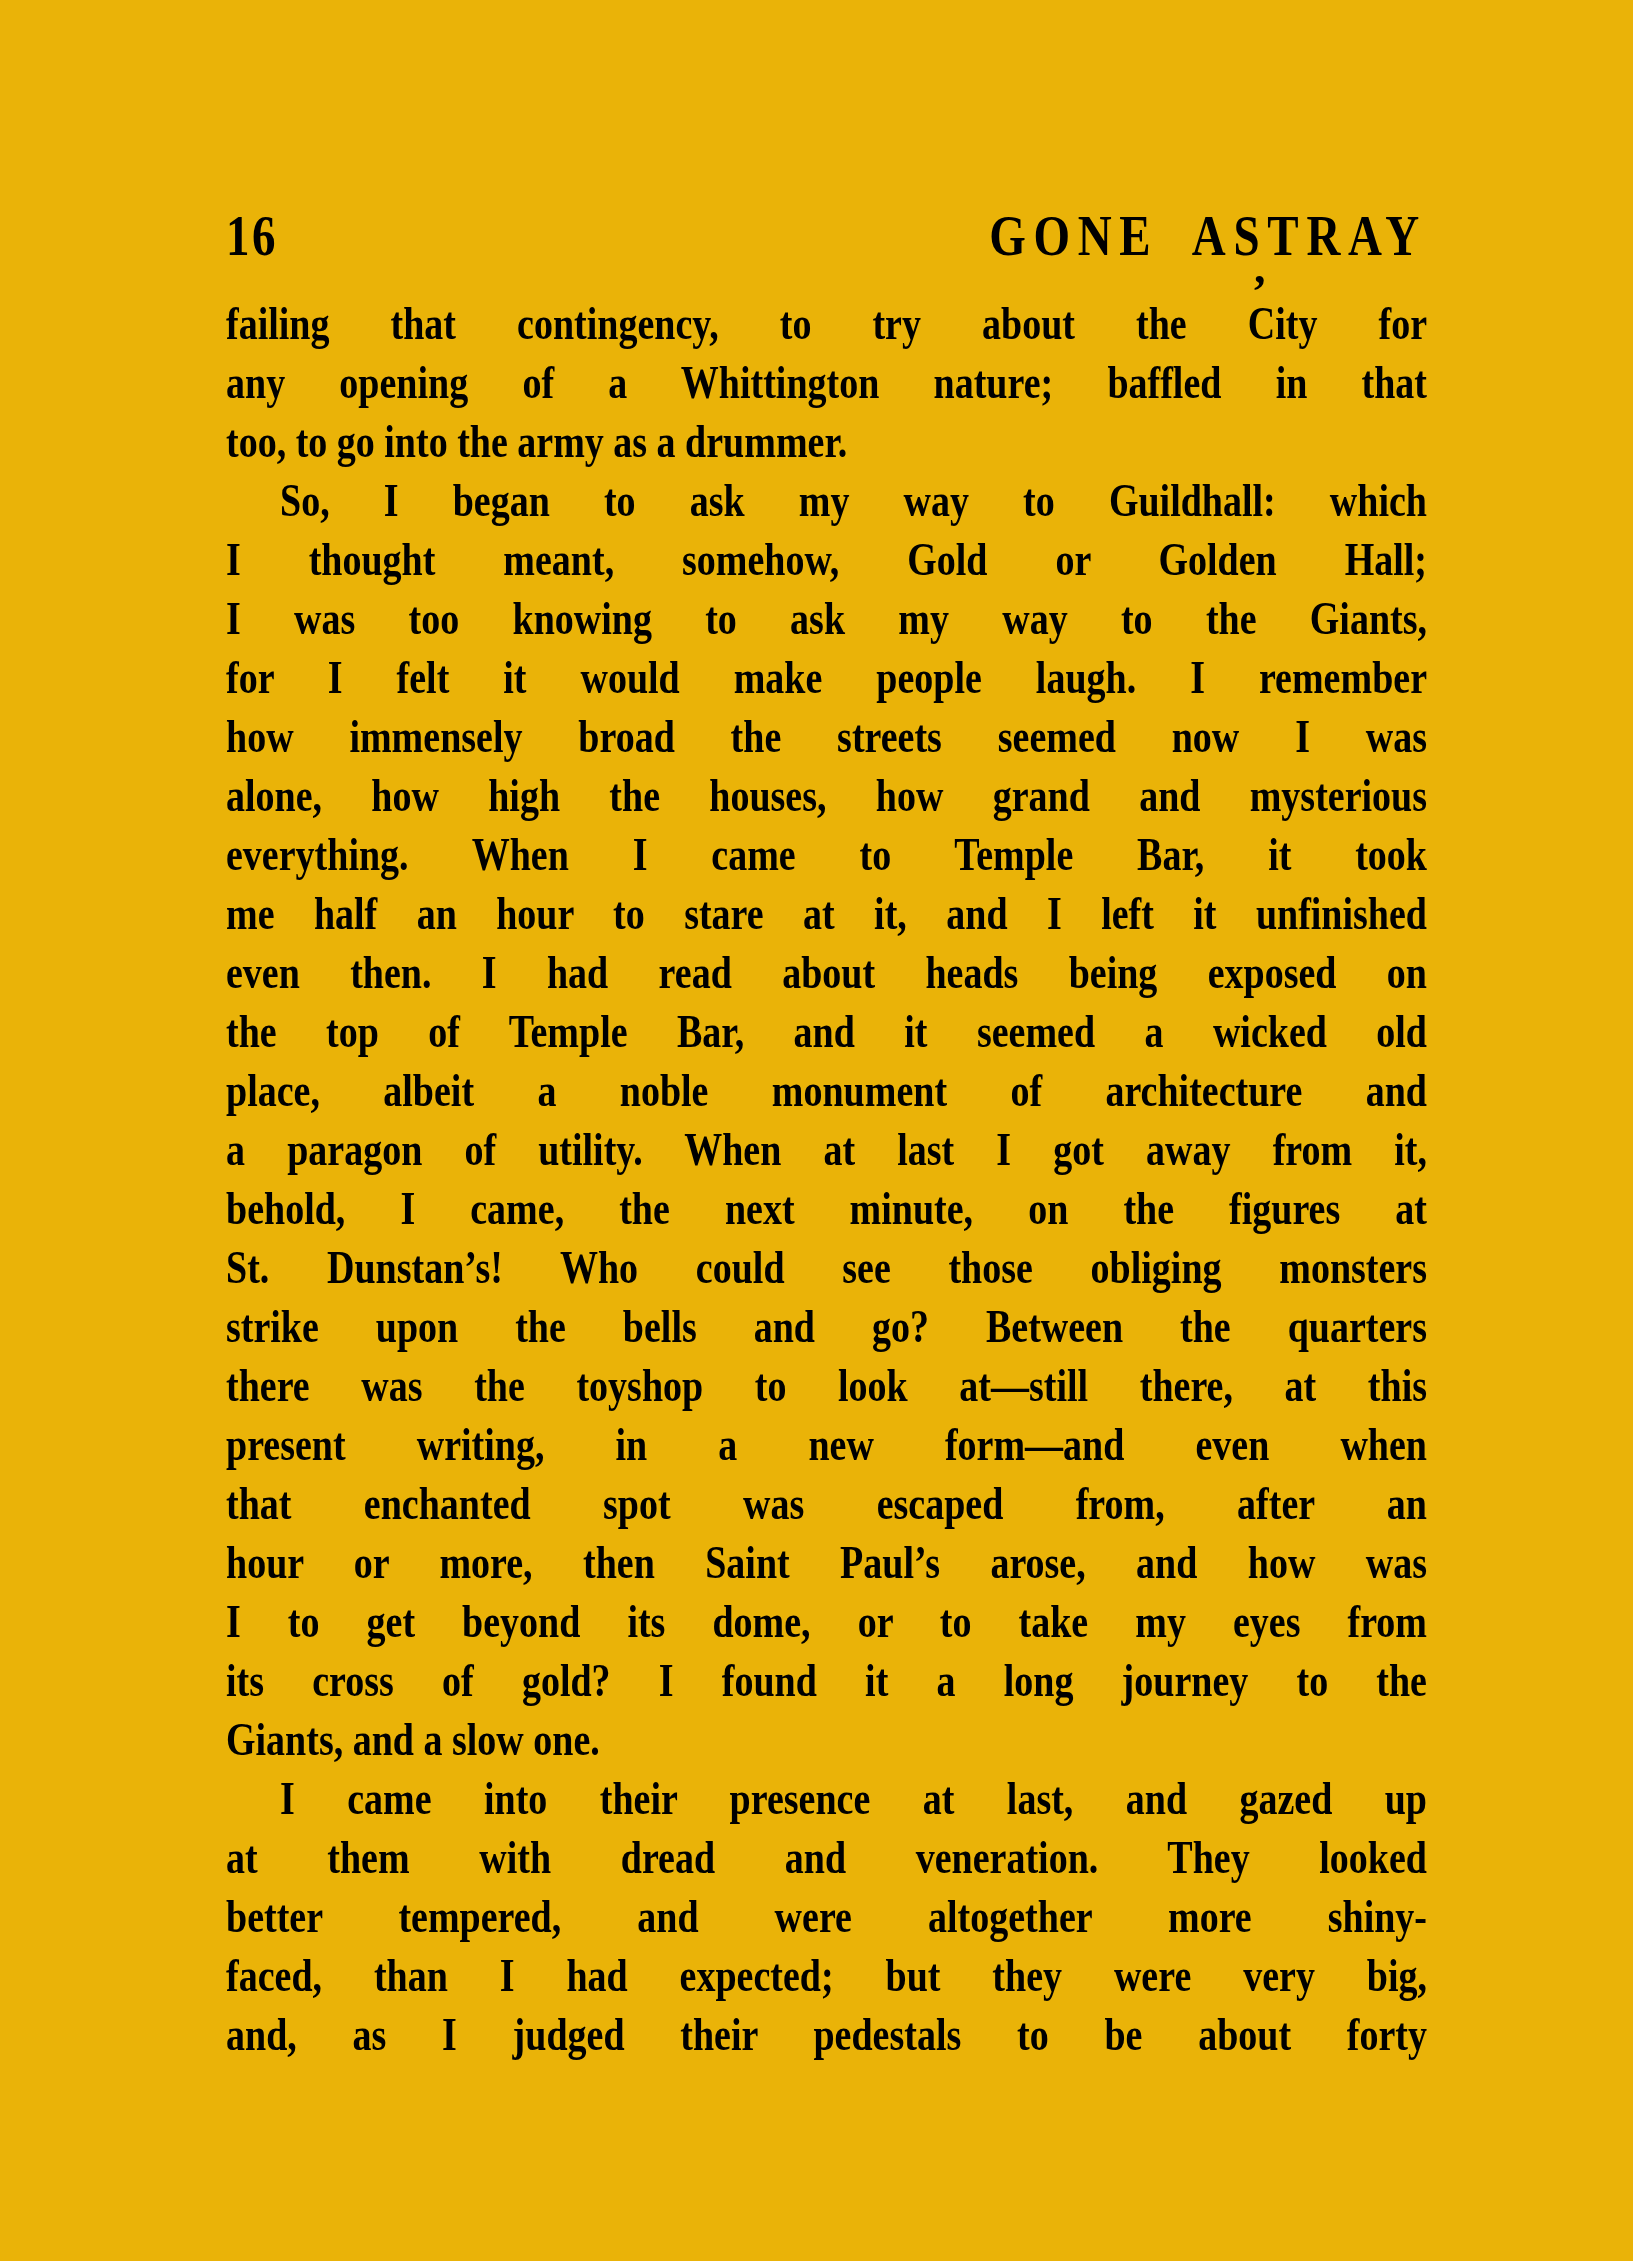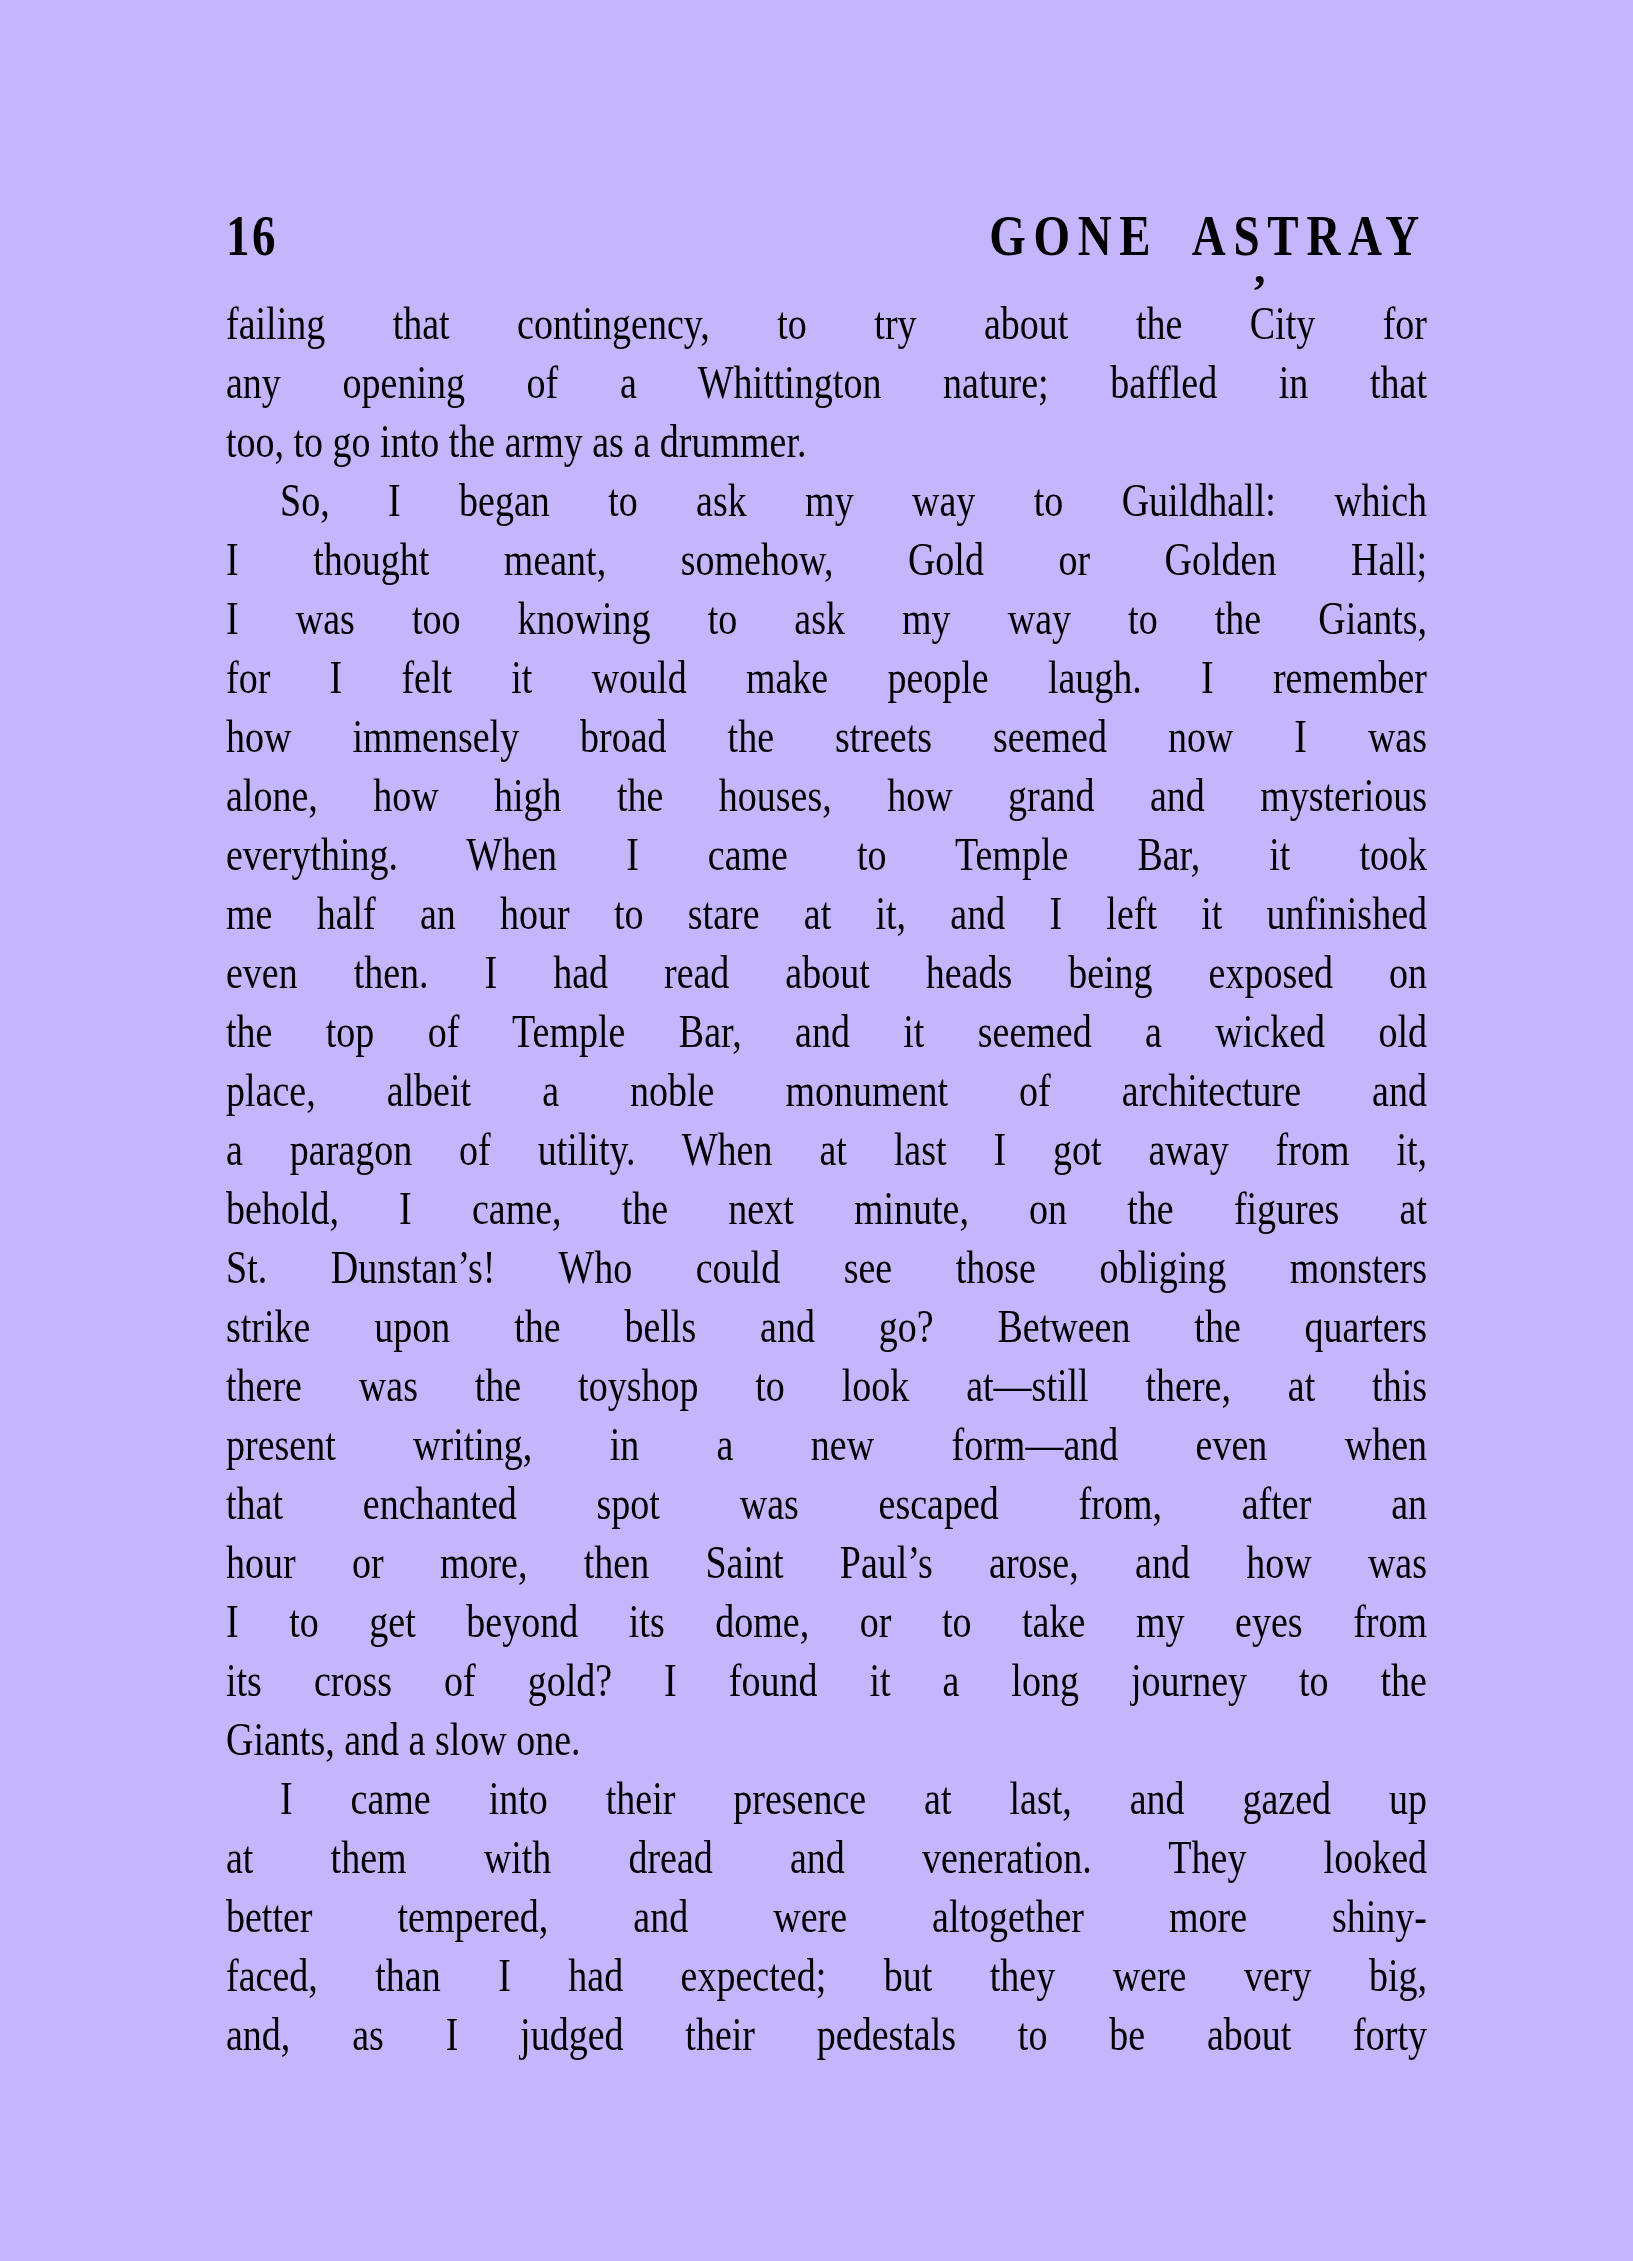--- a/index.html
+++ b/index.html
@@ -4,21 +4,21 @@
 <style>
   html, body {
     margin: 0;
     padding: 0;
     background: #e8e8e8;
   }
   .page {
     position: relative;
     width: 1633px;
     height: 2261px;
-    background: #c4b5fd;
+    background: #eab308;
     color: #000000;
     font-family: "Liberation Serif", serif;
     overflow: hidden;
   }
   .header {
     position: absolute;
     left: 226px;
     top: 207px;
     width: 1201px;
     height: 59px;
@@ -49,21 +49,21 @@
     font-size: 46px;
     font-weight: bold;
     line-height: 59px;
   }
   .text {
     position: absolute;
     left: 226px;
     top: 294px;
     width: 1201px;
     font-size: 38px;
-    font-weight: normal;
+    font-weight: bold;
   }
   .line {
     height: 59px;
     line-height: 59px;
     text-align: justify;
     text-align-last: justify;
     -moz-text-align-last: justify;
     text-justify: inter-word;
     transform: scaleY(1.22);
     transform-origin: 50% 50%;

